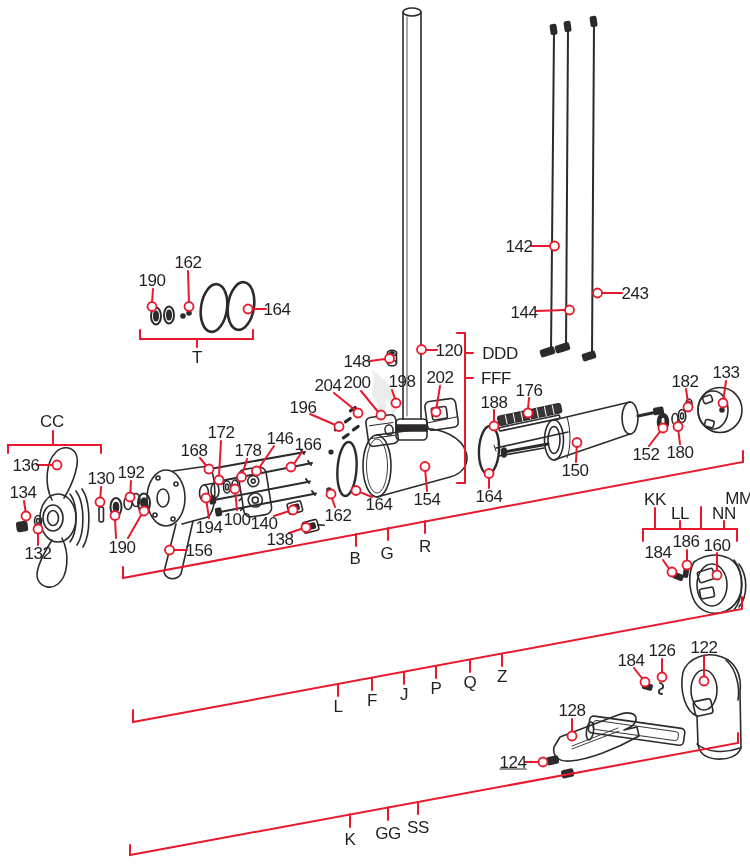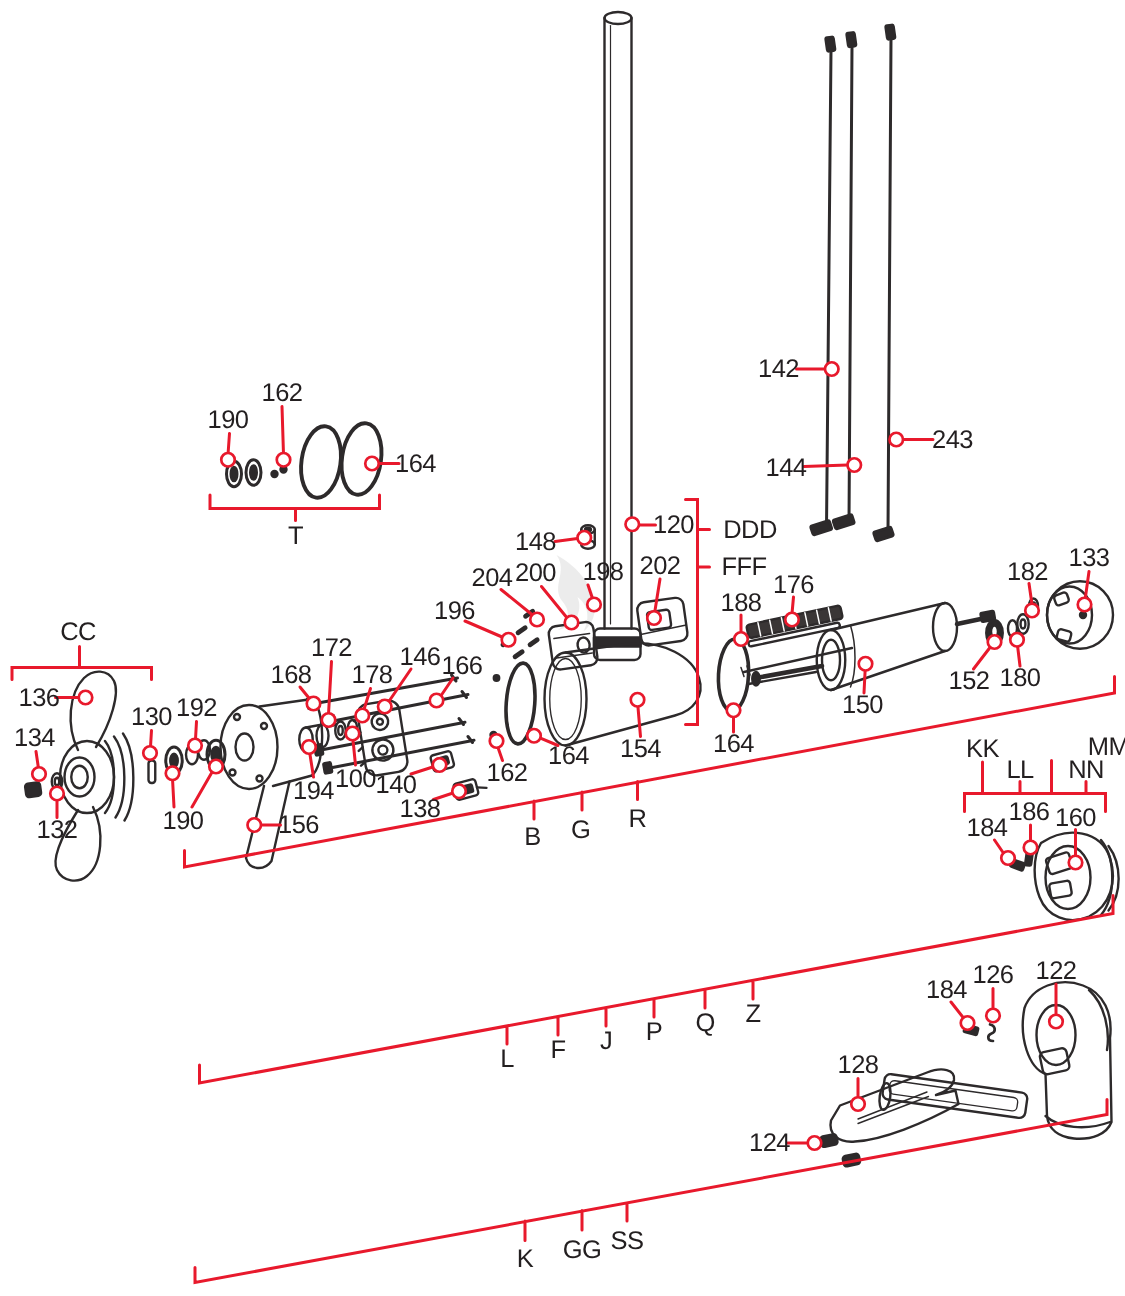--- a/index.html
+++ b/index.html
@@ -354,21 +354,21 @@
       <div class="callout" style="left: 575px; top: 470px;">150</div>
       <div class="callout" style="left: 646px; top: 454px;">152</div>
       <div class="callout" style="left: 680px; top: 452px;">180</div>
       <div class="callout" style="left: 658px; top: 552px;">184</div>
       <div class="callout" style="left: 686px; top: 541px;">186</div>
       <div class="callout" style="left: 717px; top: 545px;">160</div>
       <div class="callout" style="left: 631px; top: 660px;">184</div>
       <div class="callout" style="left: 662px; top: 650px;">126</div>
       <div class="callout" style="left: 704px; top: 647px;">122</div>
       <div class="callout" style="left: 572px; top: 710px;">128</div>
-      <div class="callout" style="left: 513px; top: 762px;">124</div>
+      <div class="callout" style="left: 513px; top: 762px; text-decoration: underline;">124</div>
       <div class="callout" style="left: 197px; top: 357px;">T</div>
       <div class="callout" style="left: 52px; top: 421px;">CC</div>
       <div class="callout" style="left: 500px; top: 353px;">DDD</div>
       <div class="callout" style="left: 496px; top: 378px;">FFF</div>
       <div class="callout" style="left: 355px; top: 558px;">B</div>
       <div class="callout" style="left: 387px; top: 553px;">G</div>
       <div class="callout" style="left: 425px; top: 546px;">R</div>
       <div class="callout" style="left: 655px; top: 499px;">KK</div>
       <div class="callout" style="left: 680px; top: 513px;">LL</div>
       <div class="callout" style="left: 739px; top: 498px;">MM</div>

